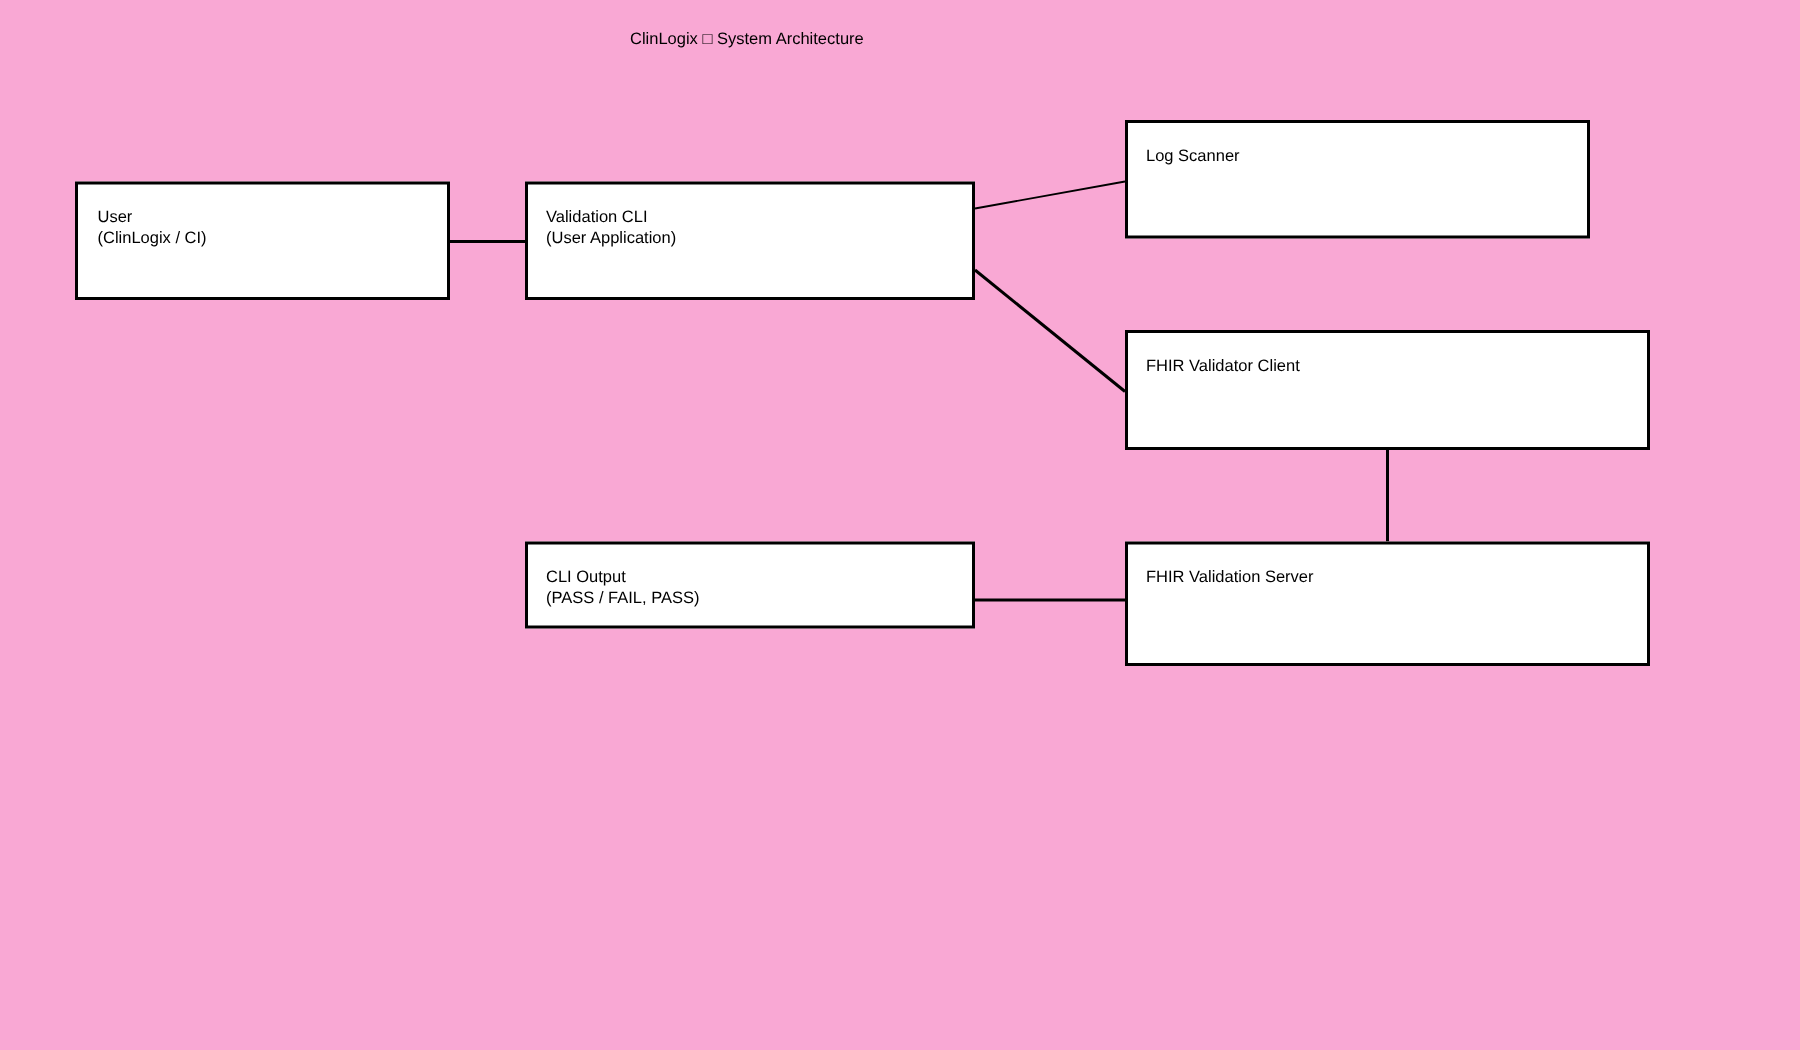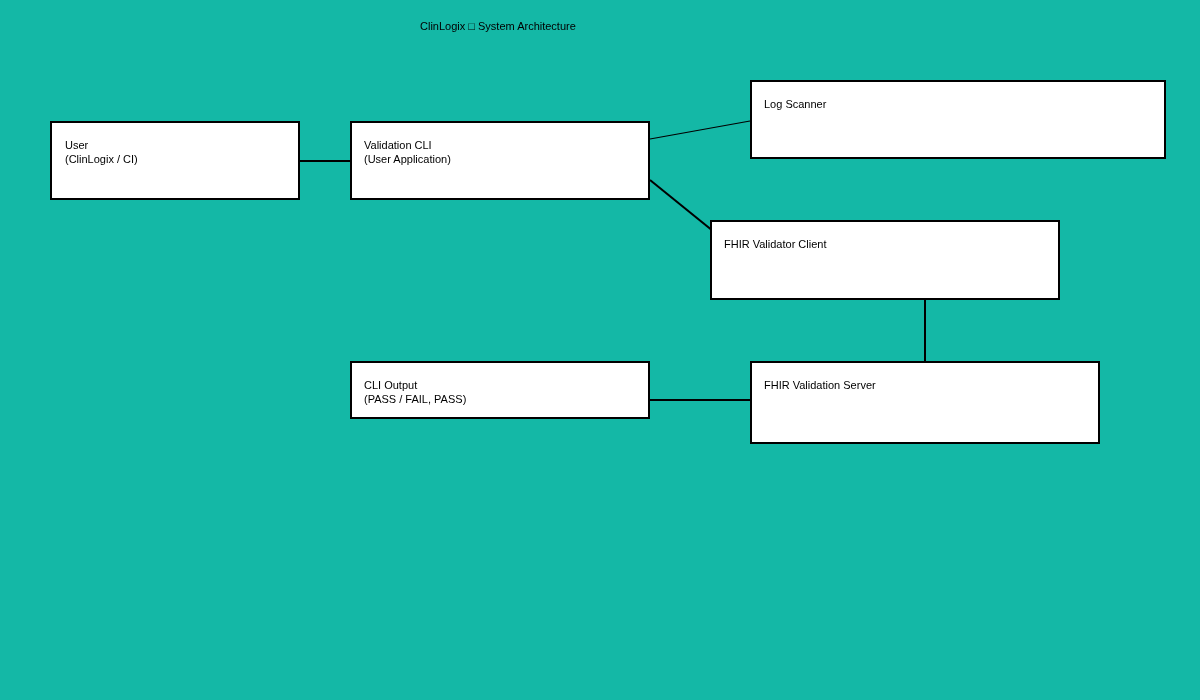--- a/index.html
+++ b/index.html
@@ -4,21 +4,21 @@
 <style>
   html, body {
     margin: 0;
     padding: 0;
     background: #ffffff;
   }
   .canvas {
     position: relative;
     width: 1200px;
     height: 700px;
-    background: #14b8a6;
+    background: #f9a8d4;
     font-family: "Liberation Sans", sans-serif;
     color: #000000;
     overflow: hidden;
   }
   .diagram-title {
     position: absolute;
     left: 420px;
     top: 19px;
     font-size: 11px;
     line-height: 14px;
@@ -71,24 +71,24 @@
 
   <div class="node-layer">
       <div class="node" style="left: 50px; top: 121px; width: 250px; height: 79px; padding-left: 13px;">
         <span class="node-label">User</span>
         <span class="node-sublabel">(ClinLogix / CI)</span>
       </div>
       <div class="node" style="left: 350px; top: 121px; width: 300px; height: 79px;">
         <span class="node-label">Validation CLI</span>
         <span class="node-sublabel">(User Application)</span>
       </div>
-      <div class="node" style="left: 750px; top: 80px; width: 416px; height: 79px;">
+      <div class="node" style="left: 750px; top: 80px; width: 310px; height: 79px;">
         <span class="node-label">Log Scanner</span>
       </div>
-      <div class="node" style="left: 710px; top: 220px; width: 350px; height: 80px; padding-left: 12px;">
+      <div class="node" style="left: 750px; top: 220px; width: 350px; height: 80px; padding-left: 12px;">
         <span class="node-label">FHIR Validator Client</span>
       </div>
       <div class="node" style="left: 350px; top: 361px; width: 300px; height: 58px;">
         <span class="node-label">CLI Output</span>
         <span class="node-sublabel">(PASS / FAIL, PASS)</span>
       </div>
       <div class="node" style="left: 750px; top: 361px; width: 350px; height: 83px;">
         <span class="node-label">FHIR Validation Server</span>
       </div>
     </div>

